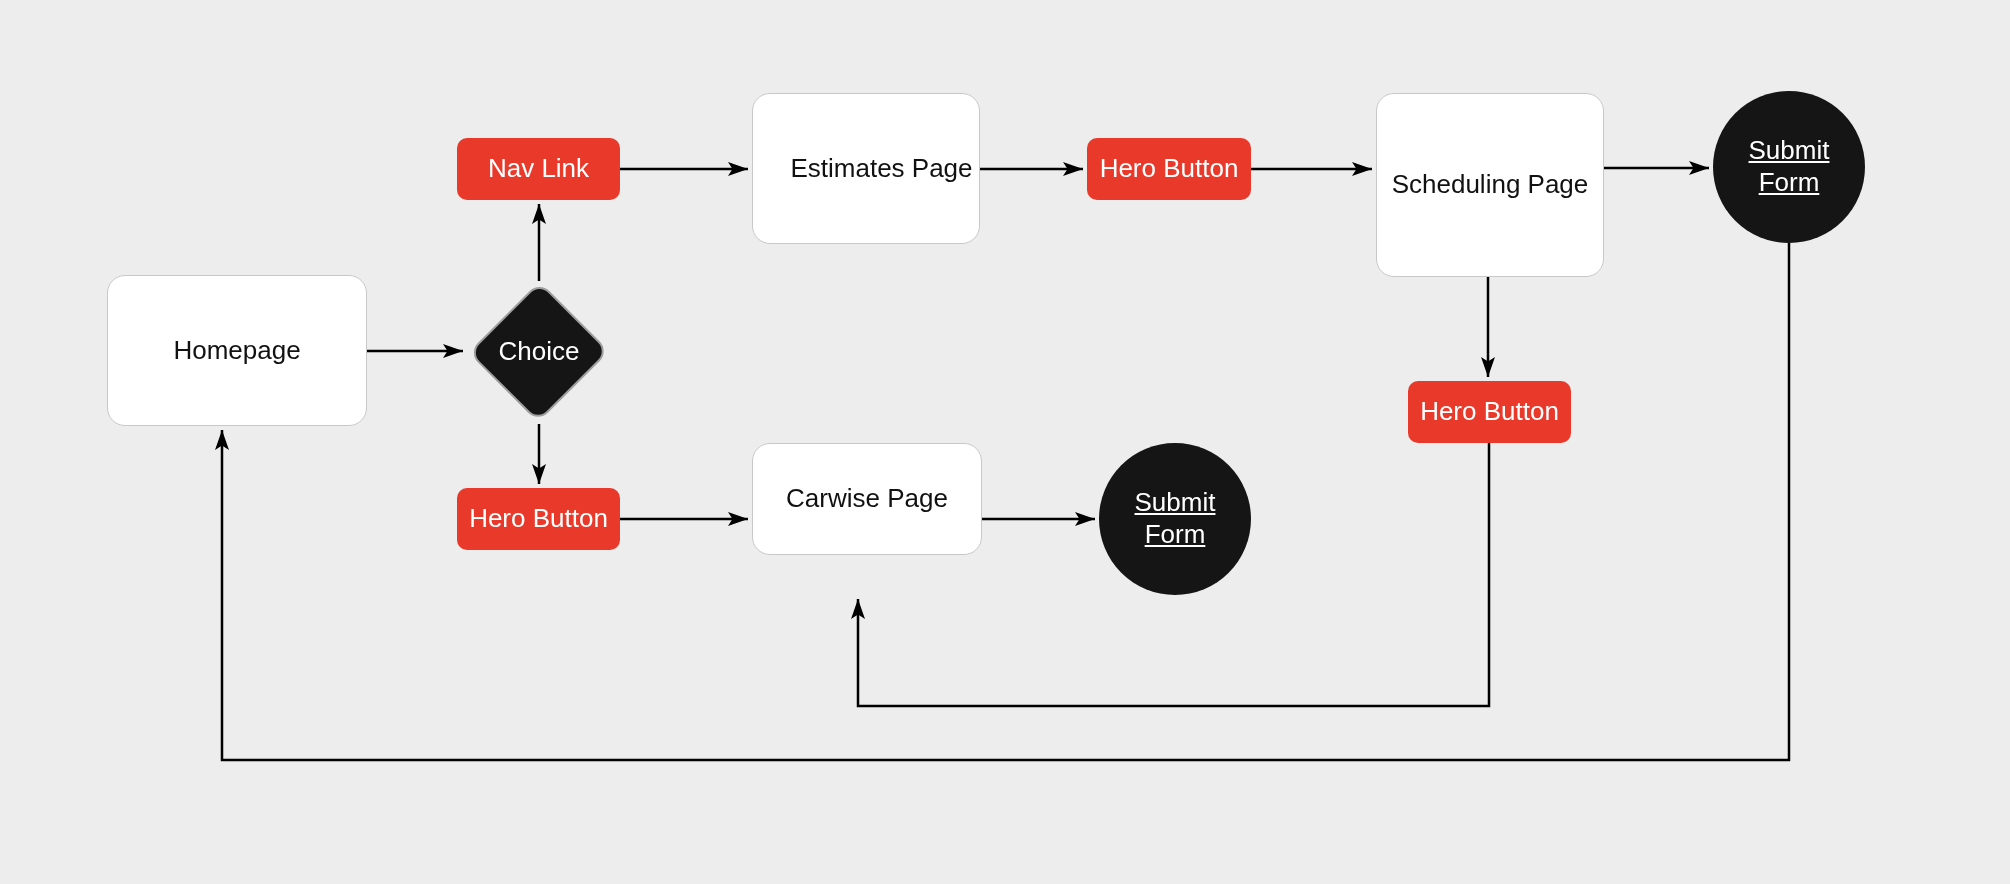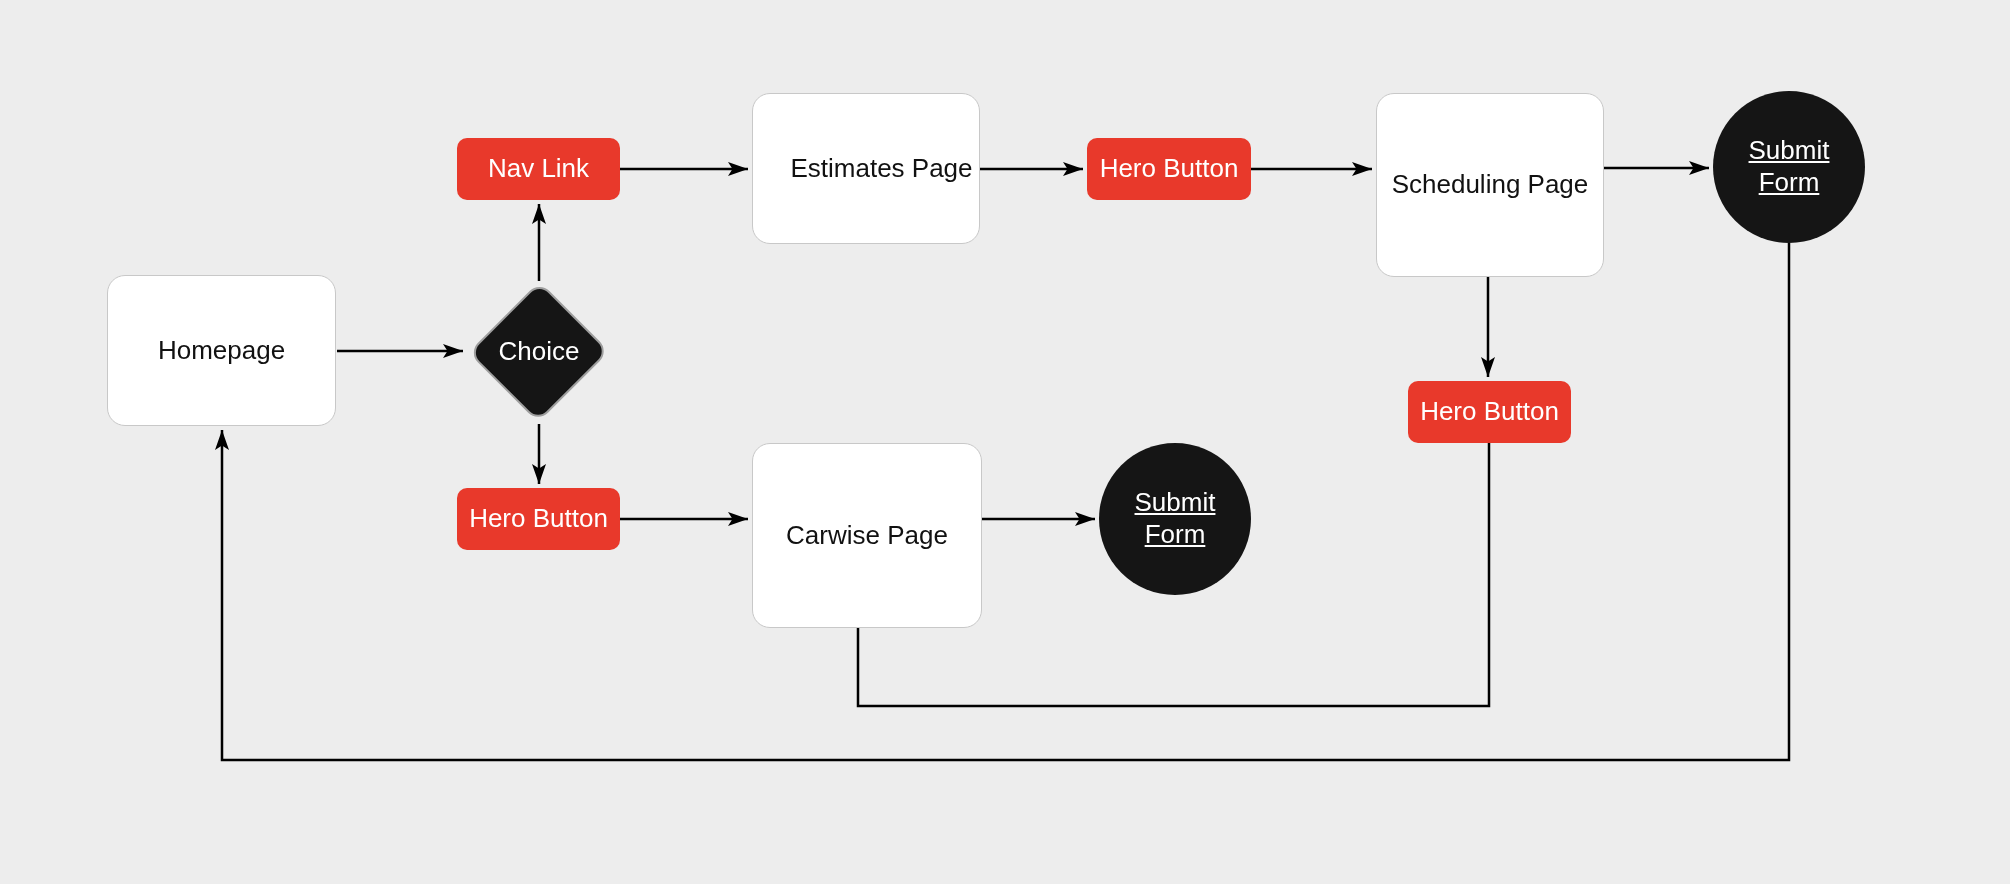--- a/index.html
+++ b/index.html
@@ -99,21 +99,21 @@
         <path d="M1251,169 L1372,169" fill="none" stroke="#000000" stroke-width="2.5" marker-end="url(#arrowhead)"></path>
         <path d="M1604,168 L1709,168" fill="none" stroke="#000000" stroke-width="2.5" marker-end="url(#arrowhead)"></path>
         <path d="M1488,244 L1488,377" fill="none" stroke="#000000" stroke-width="2.5" marker-end="url(#arrowhead)"></path>
         <path d="M1489,443 L1489,706 L858,706 L858,599" fill="none" stroke="#000000" stroke-width="2.5" marker-end="url(#arrowhead)"></path>
         <path d="M620,519 L748,519" fill="none" stroke="#000000" stroke-width="2.5" marker-end="url(#arrowhead)"></path>
         <path d="M982,519 L1095,519" fill="none" stroke="#000000" stroke-width="2.5" marker-end="url(#arrowhead)"></path>
         <path d="M1789,243 L1789,760 L222,760 L222,430" fill="none" stroke="#000000" stroke-width="2.5" marker-end="url(#arrowhead)"></path>
       </g>
   </svg>
 
-  <div class="node page" style="left: 107px; top: 275px; width: 229px; height: 151px;">
+  <div class="node page" style="left: 107px; top: 275px; width: 260px; height: 151px;">
     <span class="label">Homepage</span>
   </div>
 
   <div class="node button" style="left: 457px; top: 138px; width: 163px; height: 62px;">
     <span class="label">Nav Link</span>
   </div>
 
   <div class="node decision" style="left: 468px; top: 280px; width: 142px; height: 144px;">
     <div class="diamond-shape"></div>
     <span class="label">Choice</span>
@@ -139,21 +139,21 @@
   </div>
 
   <div class="node button" style="left: 1408px; top: 381px; width: 163px; height: 62px;">
     <span class="label">Hero Button</span>
   </div>
 
   <div class="node button" style="left: 457px; top: 488px; width: 163px; height: 62px;">
     <span class="label">Hero Button</span>
   </div>
 
-  <div class="node page" style="left: 752px; top: 443px; width: 230px; height: 185px;">
+  <div class="node page" style="left: 752px; top: 443px; width: 230px; height: 112px;">
     <span class="label">Carwise Page</span>
   </div>
 
   <div class="node terminal" style="left: 1099px; top: 443px; width: 152px; height: 152px;">
     <span class="label">
       <span class="line">Submit</span>
       <span class="line">Form</span>
     </span>
   </div>
 

